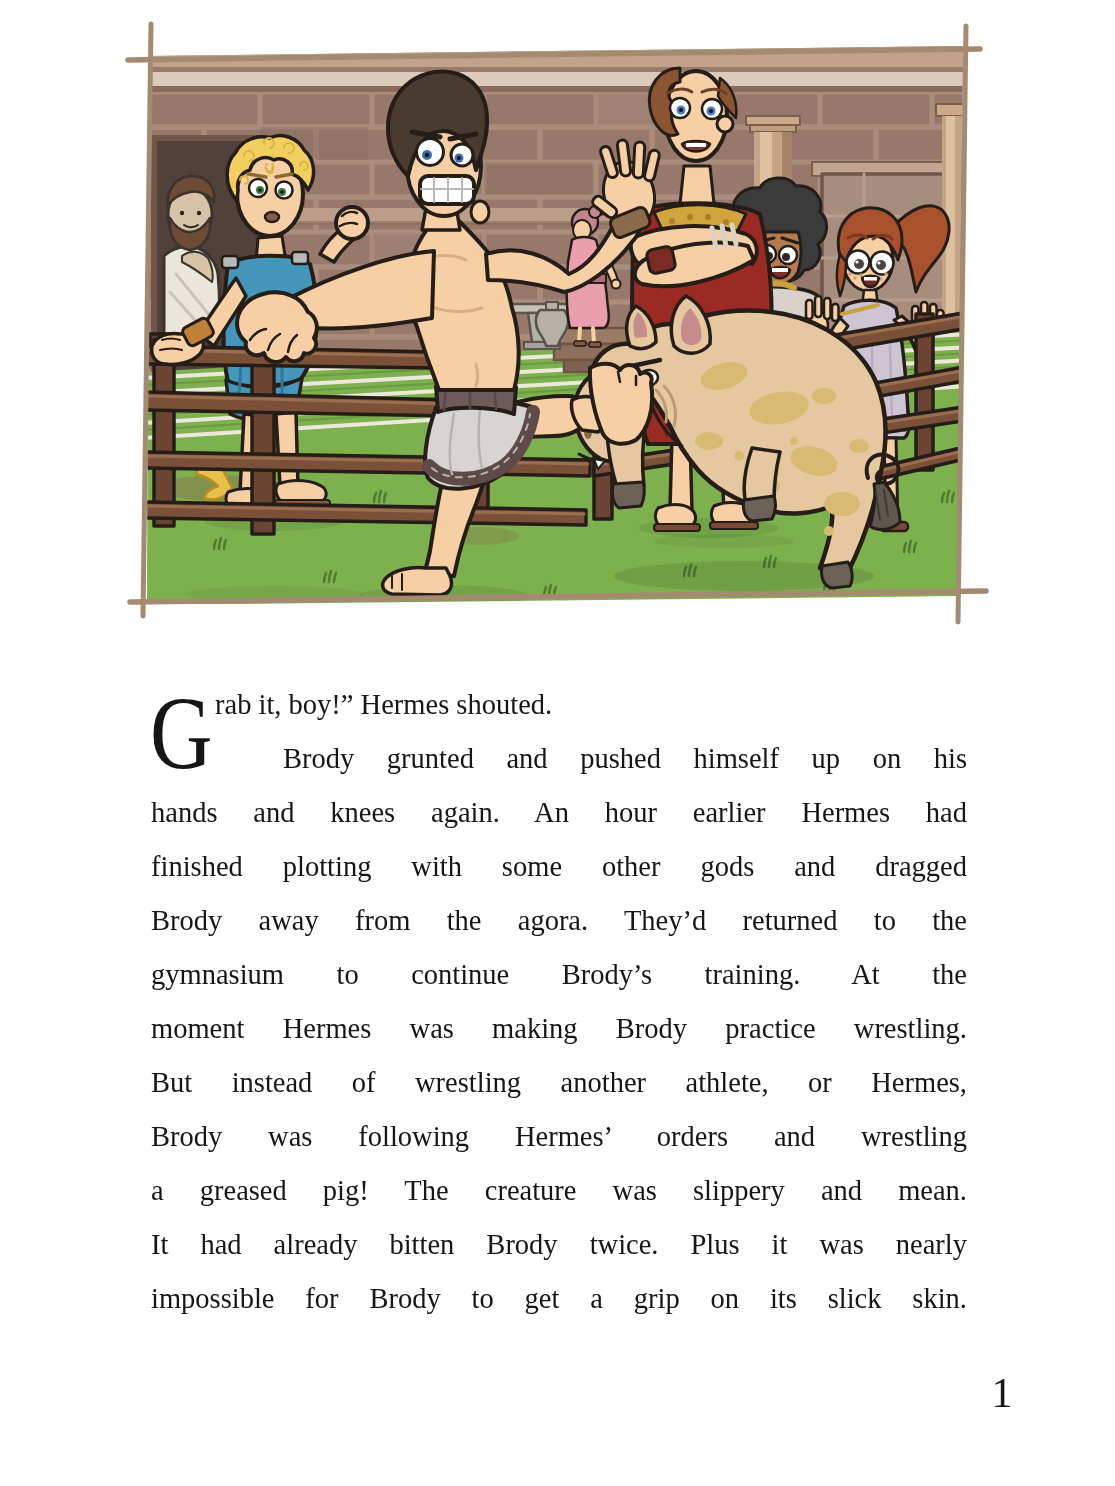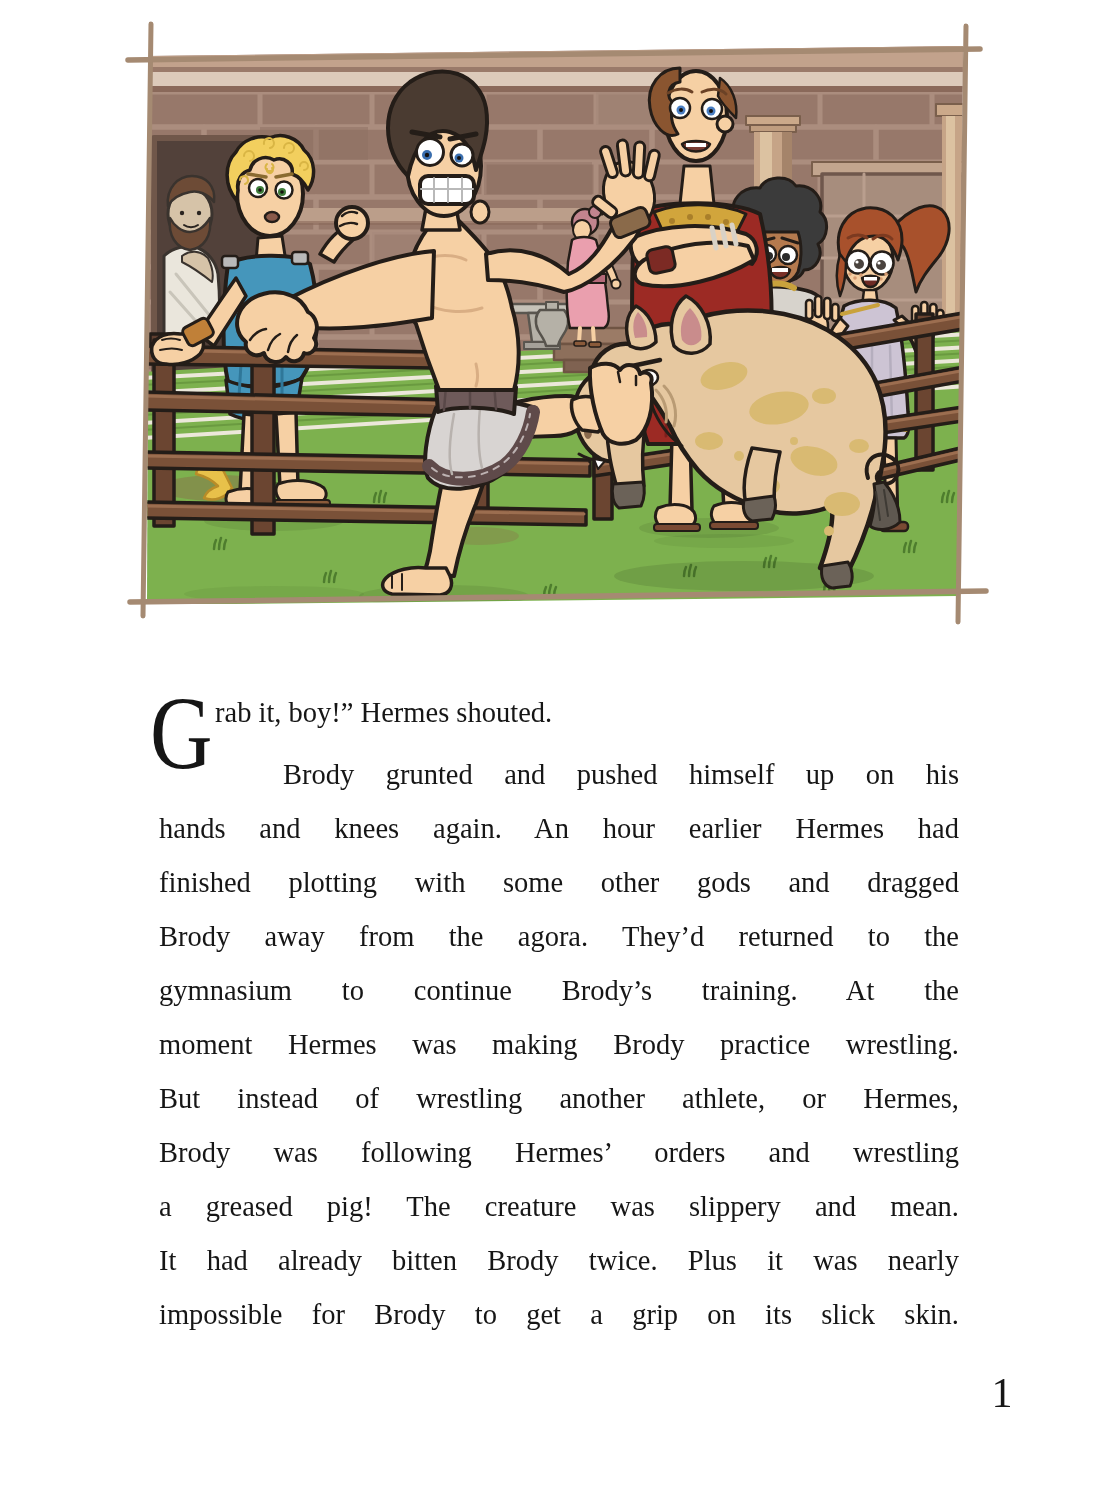--- a/index.html
+++ b/index.html
@@ -4,21 +4,21 @@
 <style>
   html,body{margin:0;padding:0;background:#ffffff;}
   .page{position:relative;width:1115px;height:1486px;background:#ffffff;overflow:hidden;
         font-family:"Liberation Serif","DejaVu Serif",serif;color:#161616;}
   .illustration{position:absolute;left:124px;top:16px;width:872px;height:612px;margin:0;}
   .illustration svg{display:block;}
   .story{position:absolute;left:151px;top:678px;width:816px;font-size:28.5px;line-height:54px;}
   .dropcap-spacer{float:left;width:64px;height:108px;}
   .dropcap{position:absolute;left:150px;top:682px;font-size:103px;line-height:1;
            transform:scaleX(0.84);transform-origin:left top;color:#161616;}
-  .story p{margin:8px;}
+  .story p{margin:0;}
   .p-first{text-align:left;}
   .p-rest{white-space:pre-line;text-align:justify;text-align-last:justify;text-indent:68px;}
   .page-num{position:absolute;left:952px;top:1372px;width:100px;text-align:center;
             font-size:42px;line-height:1;}
 </style>
 </head>
 <body>
 
 <div class="page">
 

